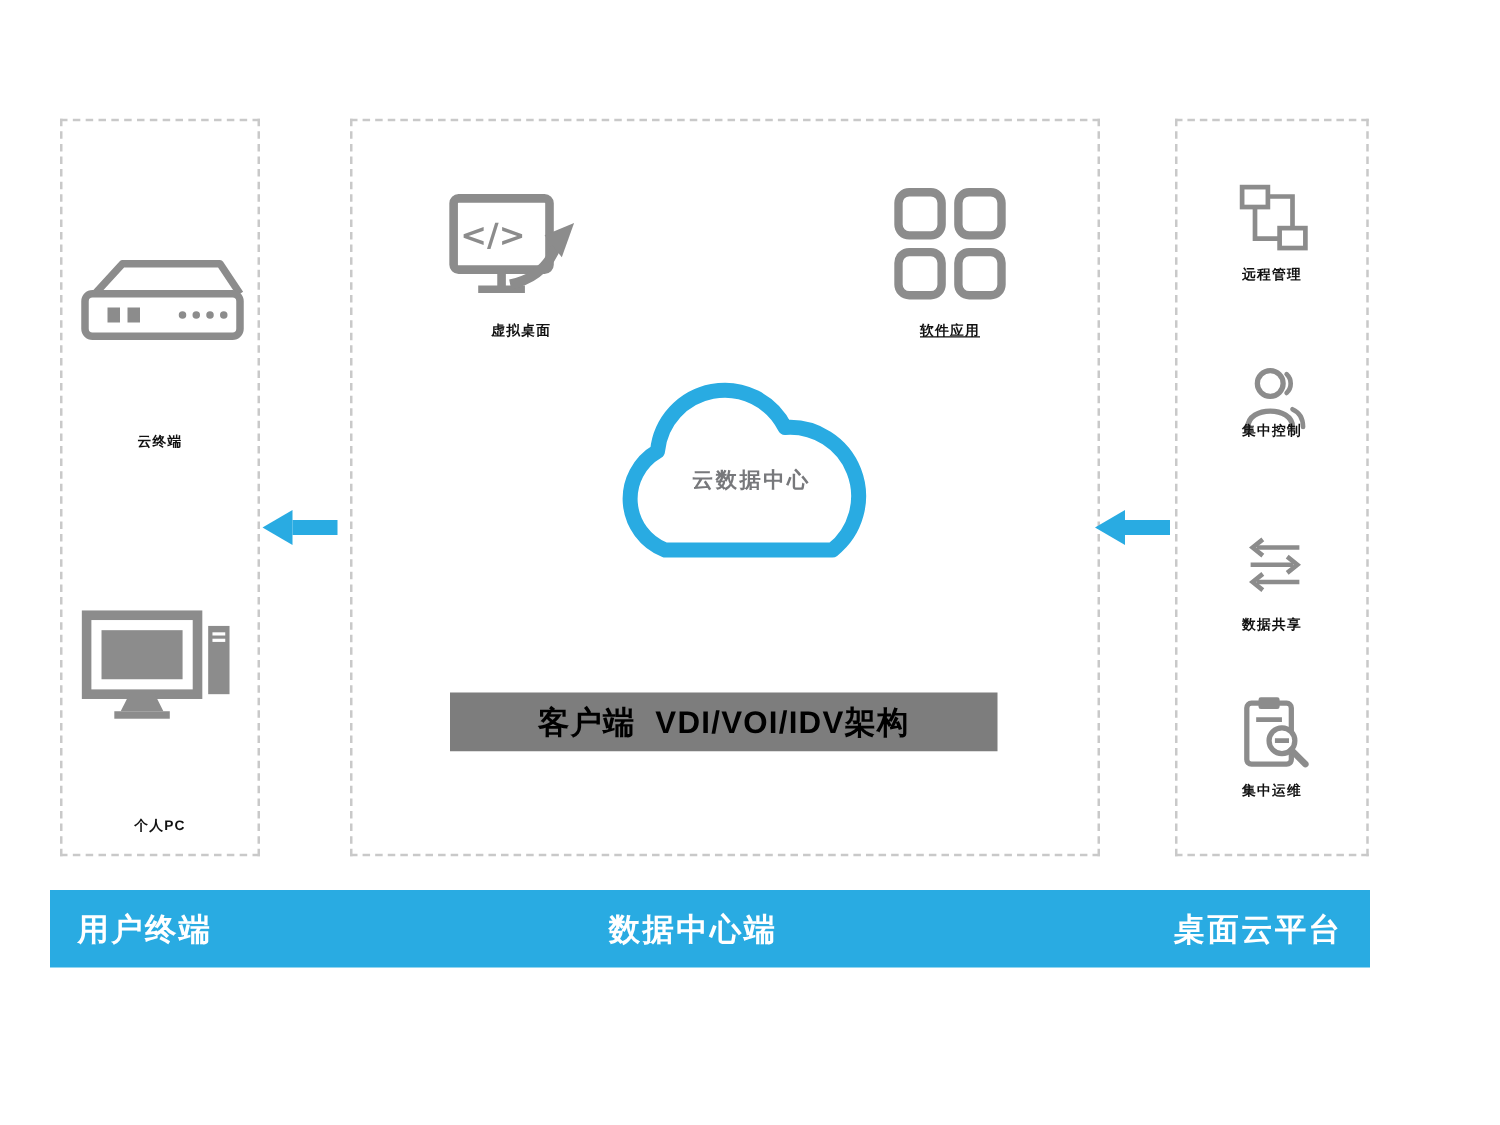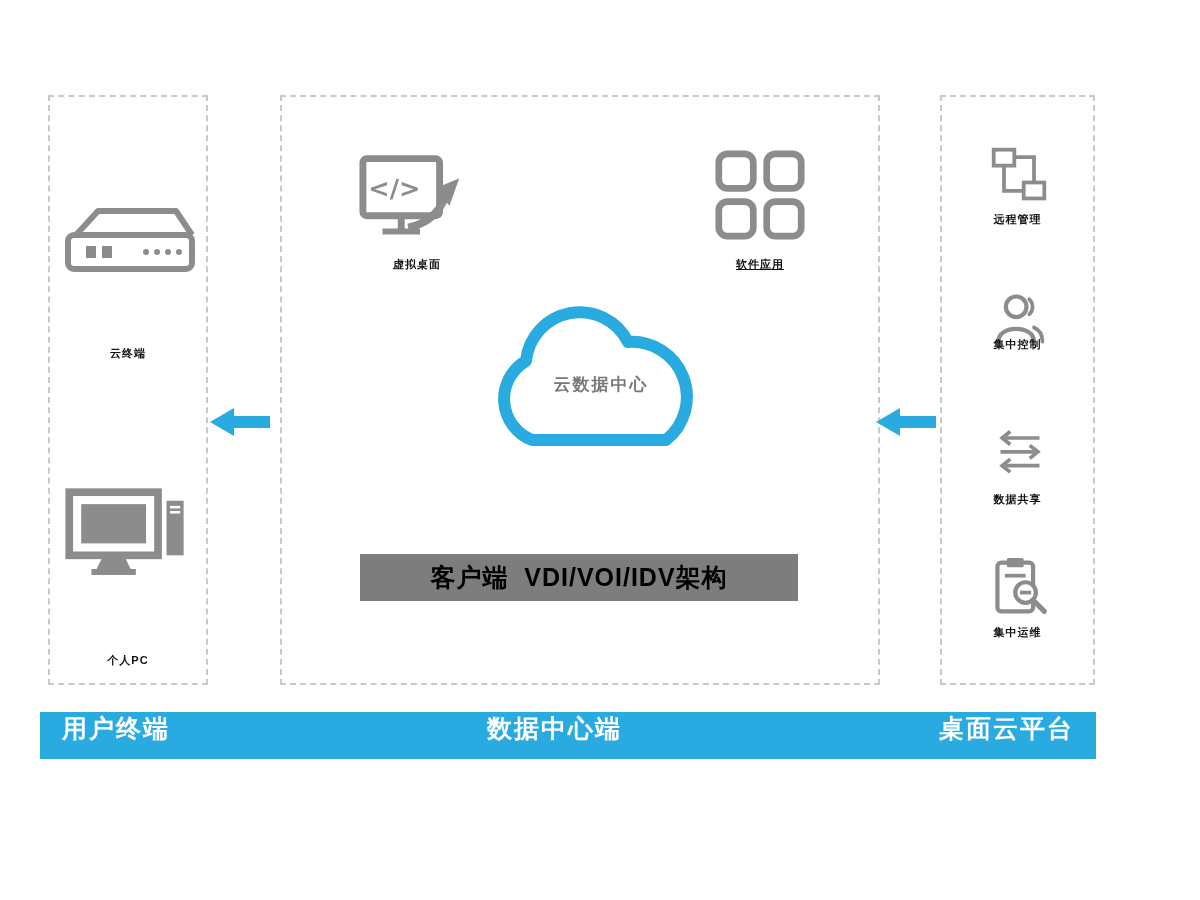--- a/index.html
+++ b/index.html
@@ -41,22 +41,22 @@
   .arrow { position:absolute; display:flex; align-items:center; }
   .arrow .head {
     width:0; height:0;
     border-top:14px solid transparent; border-bottom:14px solid transparent;
     border-right:24px solid #29abe2;
   }
   .arrow .shaft { width:36px; height:12px; background:#29abe2; }
 
   
   .footer-bar {
-    position:absolute; left:40px; top:712px; width:1056px; height:47px;
-    background:#29abe2; display:flex; justify-content:space-between;
+    position:absolute; left:40px; top:712px; width:1056px; height:62px;
+    background:#29abe2; display:flex; align-items:center; justify-content:space-between;
     padding:0 22px; color:#fff; font-weight:bold; font-size:25px; letter-spacing:2px;
   }
 </style>
 </head>
 <body>
 
 <div class="stage">
 
   <div class="panel panel-left">
     <div class="icon-box" style="left:10px; top:105px; width:140px; height:80px;">

